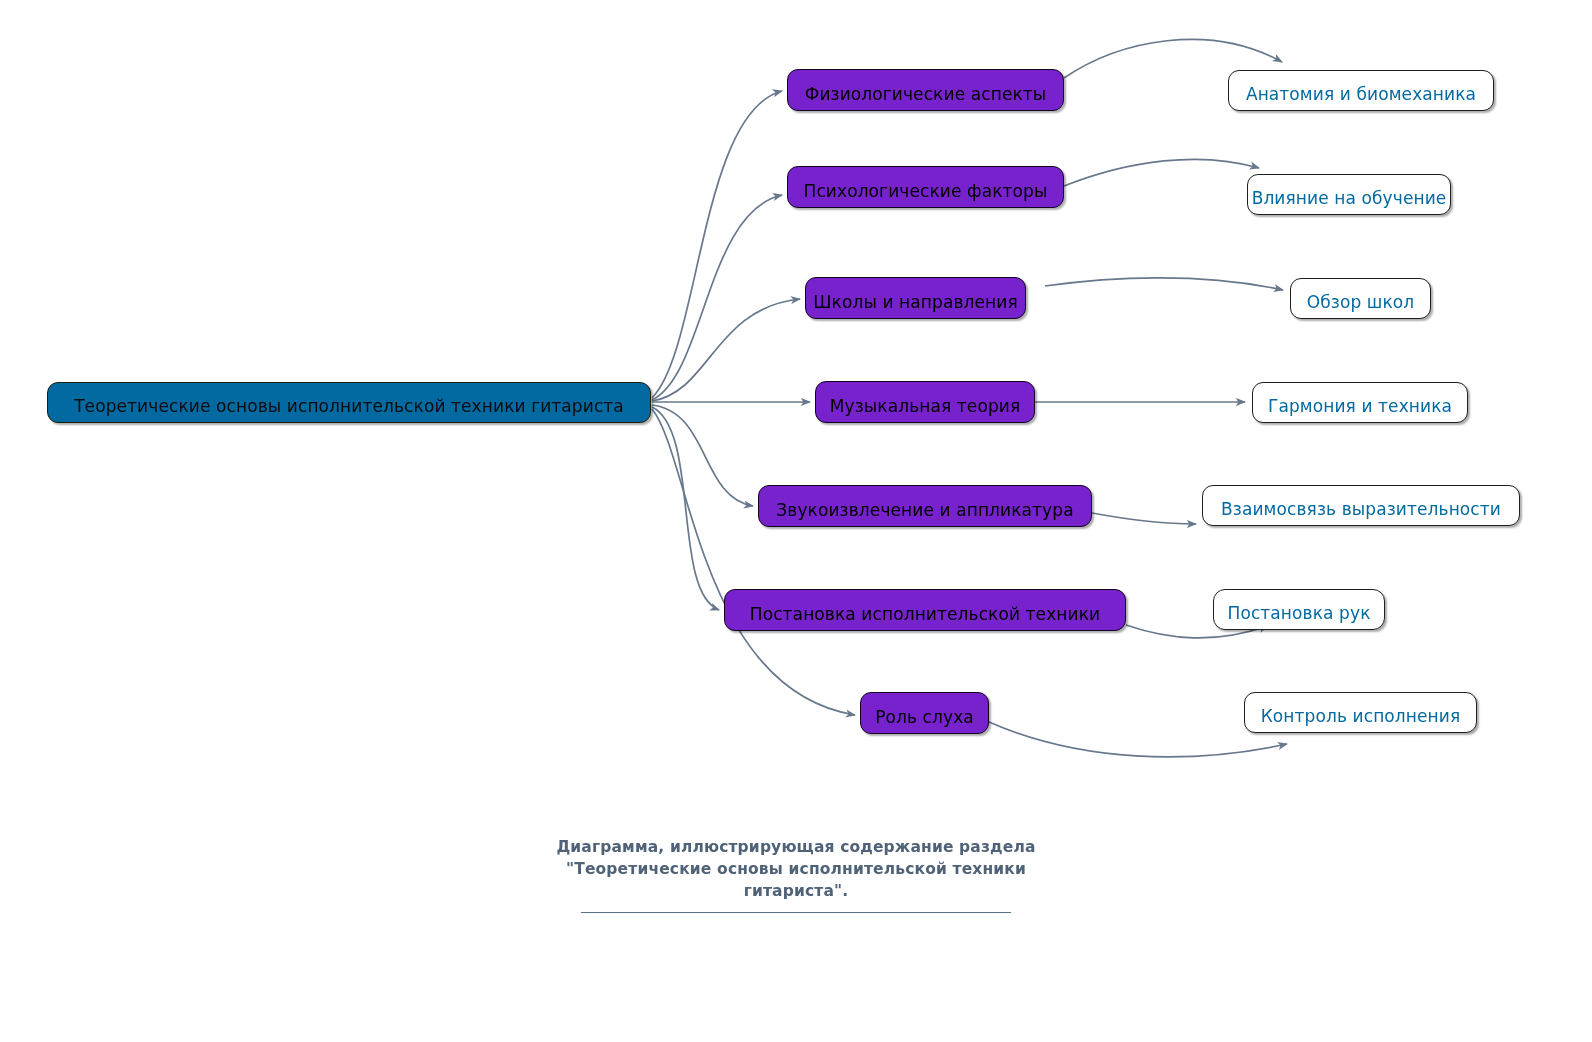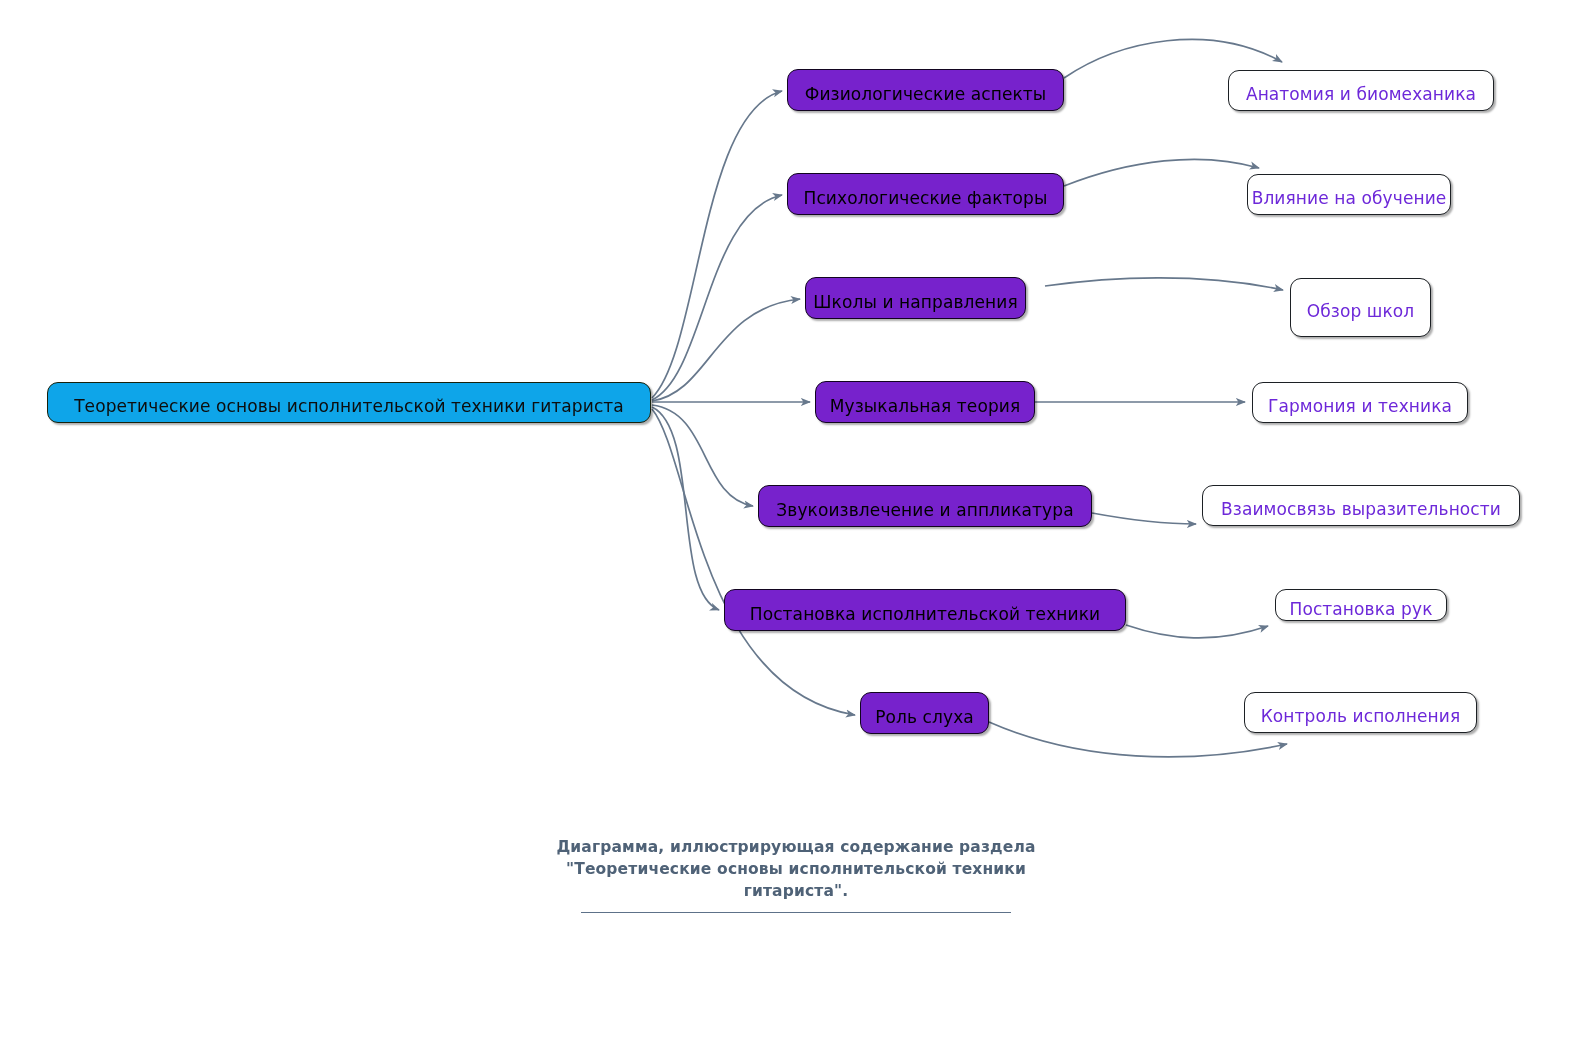--- a/index.html
+++ b/index.html
@@ -38,32 +38,32 @@
     white-space: nowrap;
     font-size: 17px;
     line-height: 1;
     letter-spacing: 0.1px;
     color: #0d0d0d;
     border-radius: 11px;
     border: 1.4px solid #1a1a1a;
     box-shadow: 2px 2px 2px rgba(0,0,0,0.32);
   }
   .node-root {
-    background: #0ea5e9;
+    background: #0369a1;
     border-color: #17210c;
   }
   .node-branch {
     background: #7722cc;
     border-color: #120420;
     color: #000000;
   }
   .node-leaf {
     background: #ffffff;
     border-color: #1c2024;
-    color: #6d28d9;
+    color: #0369a1;
   }
   .node-label {
     display: block;
     padding: 0 14px;
     margin-top: 8px;
   }
   .caption-block {
     position: absolute;
     left: 0;
     top: 836px;
@@ -127,52 +127,52 @@
     <span class="node-label">Теоретические основы исполнительской техники гитариста</span>
   </div>
 
   <div class="node node-branch" style="left:787px; top:69px; width:277px; height:42px;">
     <span class="node-label">Физиологические аспекты</span>
   </div>
   <div class="node node-leaf" style="left:1228px; top:70px; width:266px; height:41px;">
     <span class="node-label">Анатомия и биомеханика</span>
   </div>
 
-  <div class="node node-branch" style="left:787px; top:173px; width:277px; height:42px;text-align:center;">
+  <div class="node node-branch" style="left:787px; top:166px; width:277px; height:42px;text-align:center;">
     <span class="node-label">Психологические факторы</span>
   </div>
   <div class="node node-leaf" style="left:1247px; top:174px; width:204px; height:41px;align-items:center;">
     <span class="node-label">Влияние на обучение</span>
   </div>
 
   <div class="node node-branch" style="left:805px; top:277px; width:221px; height:42px;">
     <span class="node-label">Школы и направления</span>
   </div>
-  <div class="node node-leaf" style="left:1290px; top:278px; width:141px; height:59px;">
+  <div class="node node-leaf" style="left:1290px; top:278px; width:141px; height:41px;">
     <span class="node-label">Обзор школ</span>
   </div>
 
   <div class="node node-branch" style="left:815px; top:381px; width:220px; height:42px;">
     <span class="node-label">Музыкальная теория</span>
   </div>
   <div class="node node-leaf" style="left:1252px; top:382px; width:216px; height:41px;">
     <span class="node-label">Гармония и техника</span>
   </div>
 
   <div class="node node-branch" style="left:758px; top:485px; width:334px; height:42px;">
     <span class="node-label">Звукоизвлечение и аппликатура</span>
   </div>
   <div class="node node-leaf" style="left:1202px; top:485px; width:318px; height:41px;">
     <span class="node-label">Взаимосвязь выразительности</span>
   </div>
 
   <div class="node node-branch" style="left:724px; top:589px; width:402px; height:42px;">
     <span class="node-label">Постановка исполнительской техники</span>
   </div>
-  <div class="node node-leaf" style="left:1275px; top:589px; width:172px; height:32px;">
+  <div class="node node-leaf" style="left:1213px; top:589px; width:172px; height:41px;border-radius:12px;">
     <span class="node-label">Постановка рук</span>
   </div>
 
   <div class="node node-branch" style="left:860px; top:692px; width:129px; height:42px;">
     <span class="node-label">Роль слуха</span>
   </div>
   <div class="node node-leaf" style="left:1244px; top:692px; width:233px; height:41px;">
     <span class="node-label">Контроль исполнения</span>
   </div>
 

